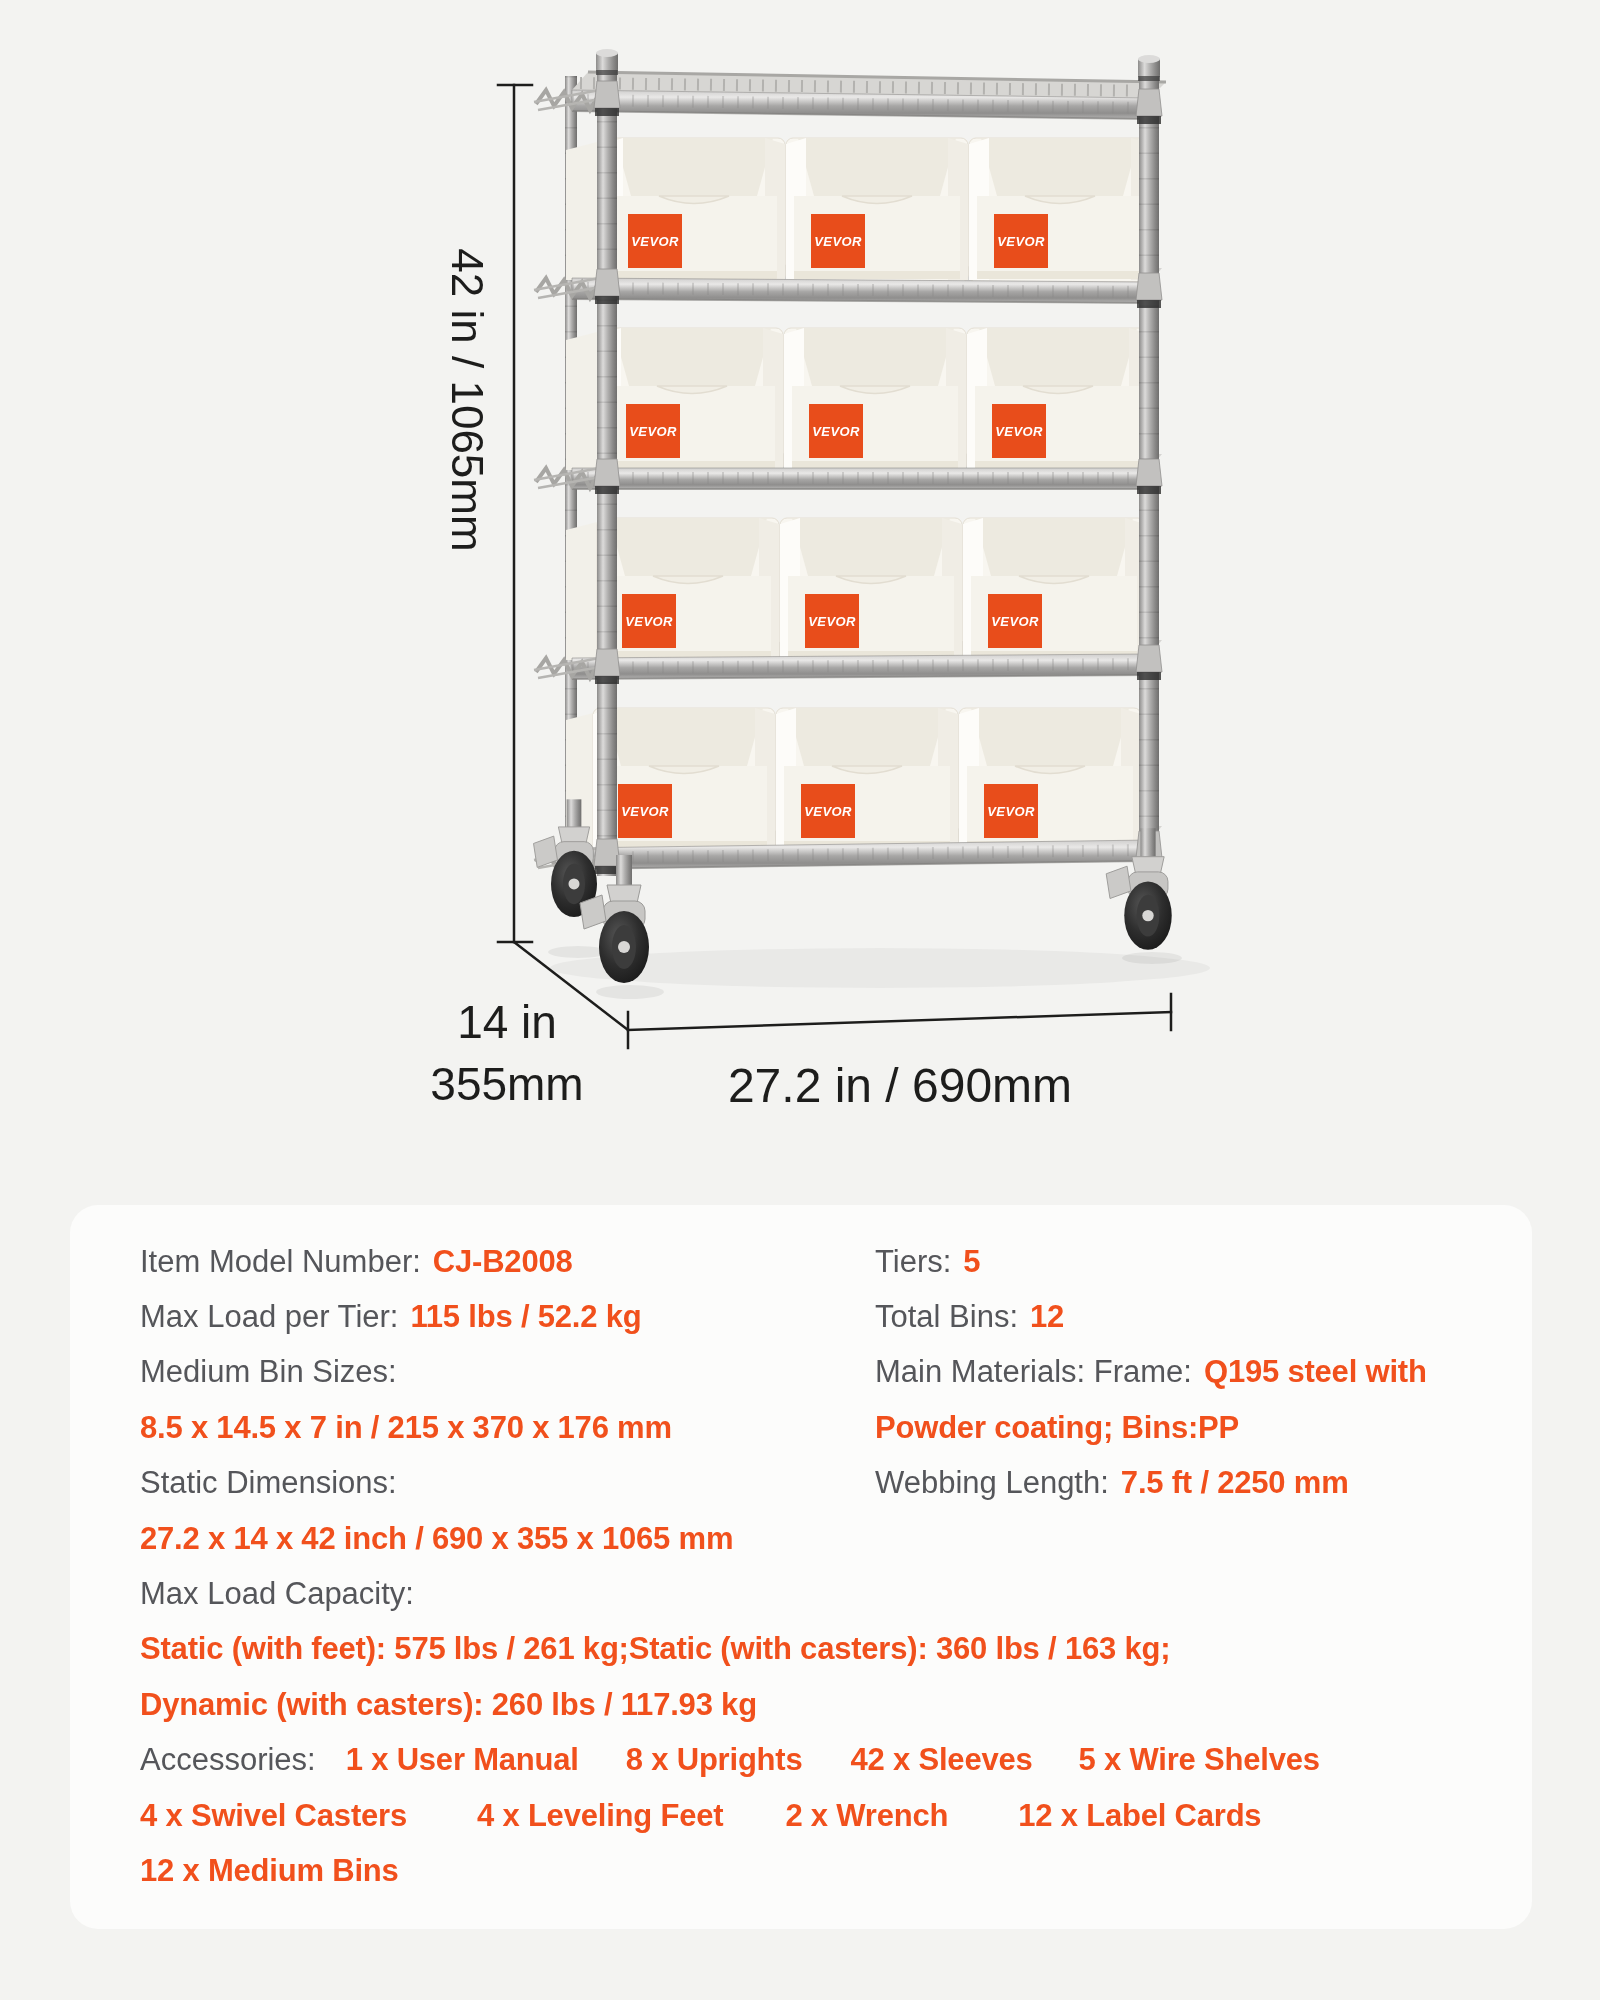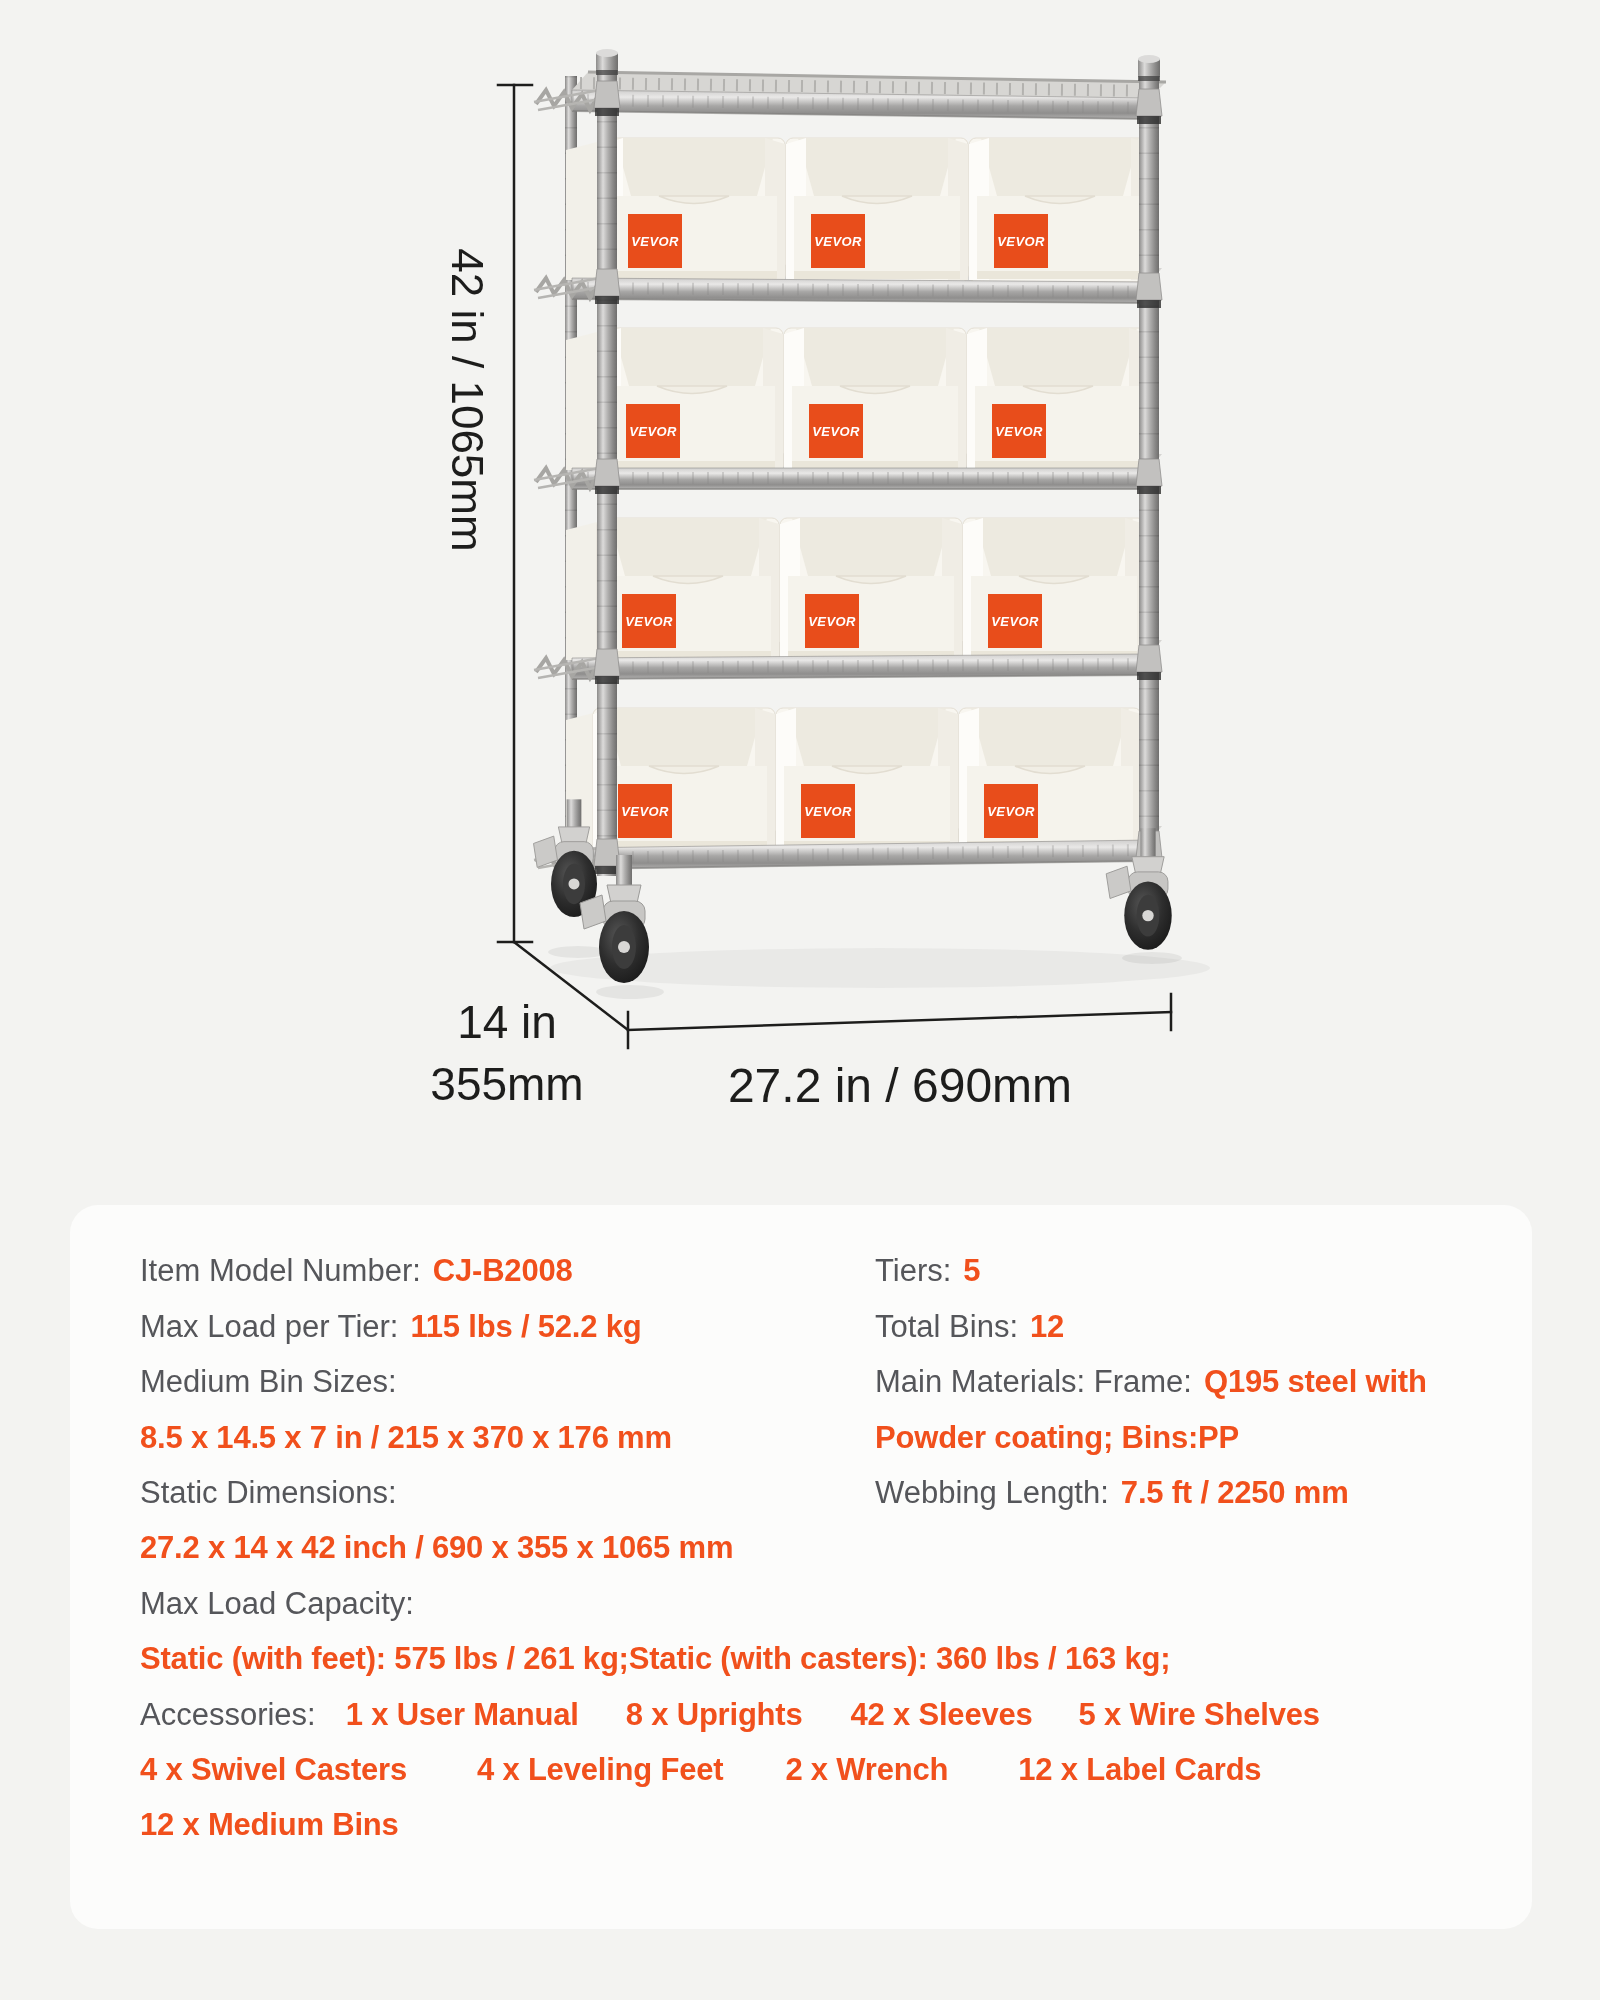--- a/index.html
+++ b/index.html
@@ -13,21 +13,21 @@
   svg.product-area { position:absolute; left:0; top:0; }
 
   
   .panel {
     position:absolute; left:70px; top:1205px;
     width:1462px; height:724px;
     background:#fcfcfb; border-radius:28px;
   }
   .colL { position:absolute; left:70px; top:29px; }
   .colR { position:absolute; left:805px; top:29px; }
-  .row { height:55.4px; display:flex; align-items:flex-end; white-space:nowrap; font-size:31px; }
+  .row { height:55.4px; display:flex; align-items:center; white-space:nowrap; font-size:31px; }
   .lab { color:#55565a; font-weight:400; }
   .val { color:#f1501c; font-weight:700; letter-spacing:-0.2px; }
   .ml  { margin-left:12px; }
   .g16 { margin-left:30px; } .g50 { margin-left:47px; } .g48 { margin-left:48px; }
   .g46 { margin-left:46px; } .g70 { margin-left:70px; } .g62 { margin-left:62px; }
 
   
   .dim-text { fill:#1d1d1c; font-family:"Liberation Sans", sans-serif; }
   .bin-brand {
     fill:#ffffff; font-family:"Liberation Sans", sans-serif;
@@ -297,20 +297,23 @@
     <div class="row">
       <span class="val">27.2 x 14 x 42 inch  / 690 x 355 x 1065 mm</span>
     </div>
     <div class="row">
       <span class="lab">Max Load Capacity:</span>
     </div>
     <div class="row">
       <span class="val">Static (with feet): 575 lbs / 261 kg;Static (with casters): 360 lbs / 163 kg;</span>
     </div>
     <div class="row">
+      <span class="val">Dynamic (with casters): 260 lbs / 117.93 kg</span>
+    </div>
+    <div class="row">
       <span class="lab">Accessories:</span>
       <span class="val g16">1 x User Manual</span>
       <span class="val g50">8 x Uprights</span>
       <span class="val g48">42 x Sleeves</span>
       <span class="val g46">5 x Wire Shelves</span>
     </div>
     <div class="row">
       <span class="val">4 x Swivel Casters</span>
       <span class="val g70">4 x Leveling Feet</span>
       <span class="val g62">2 x Wrench</span>

